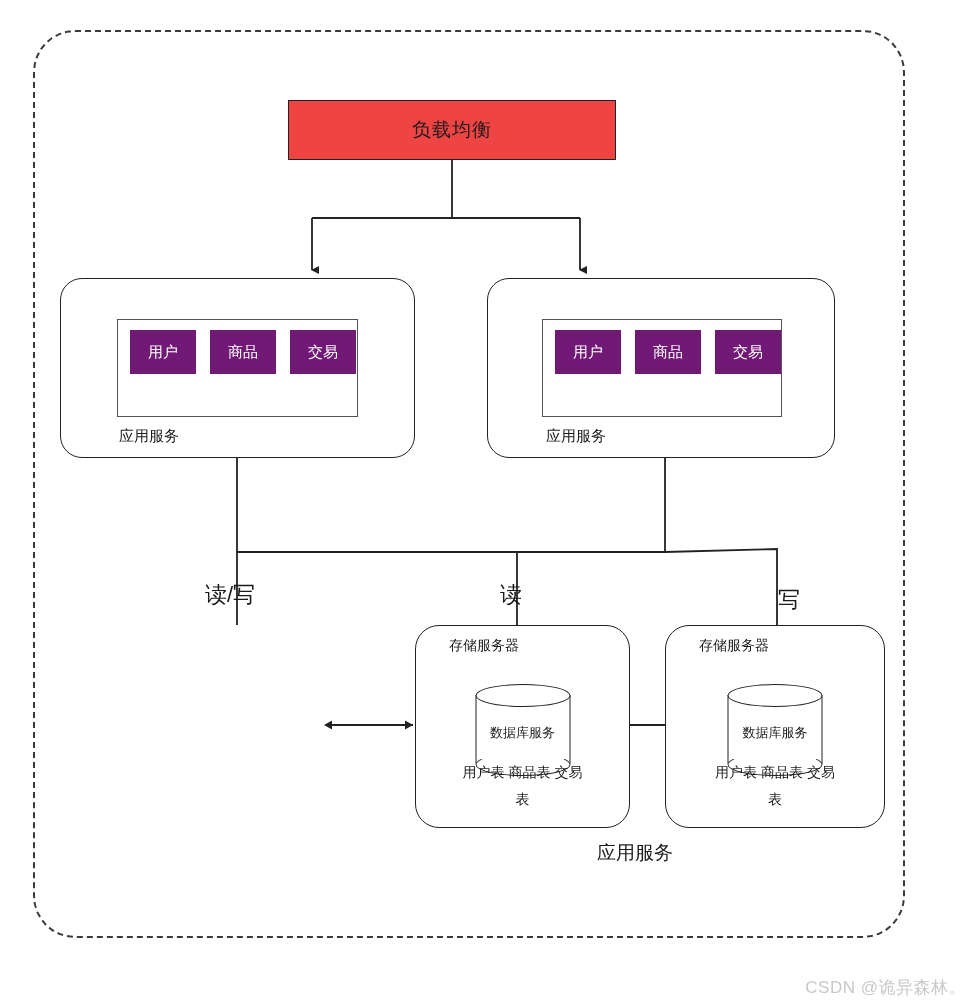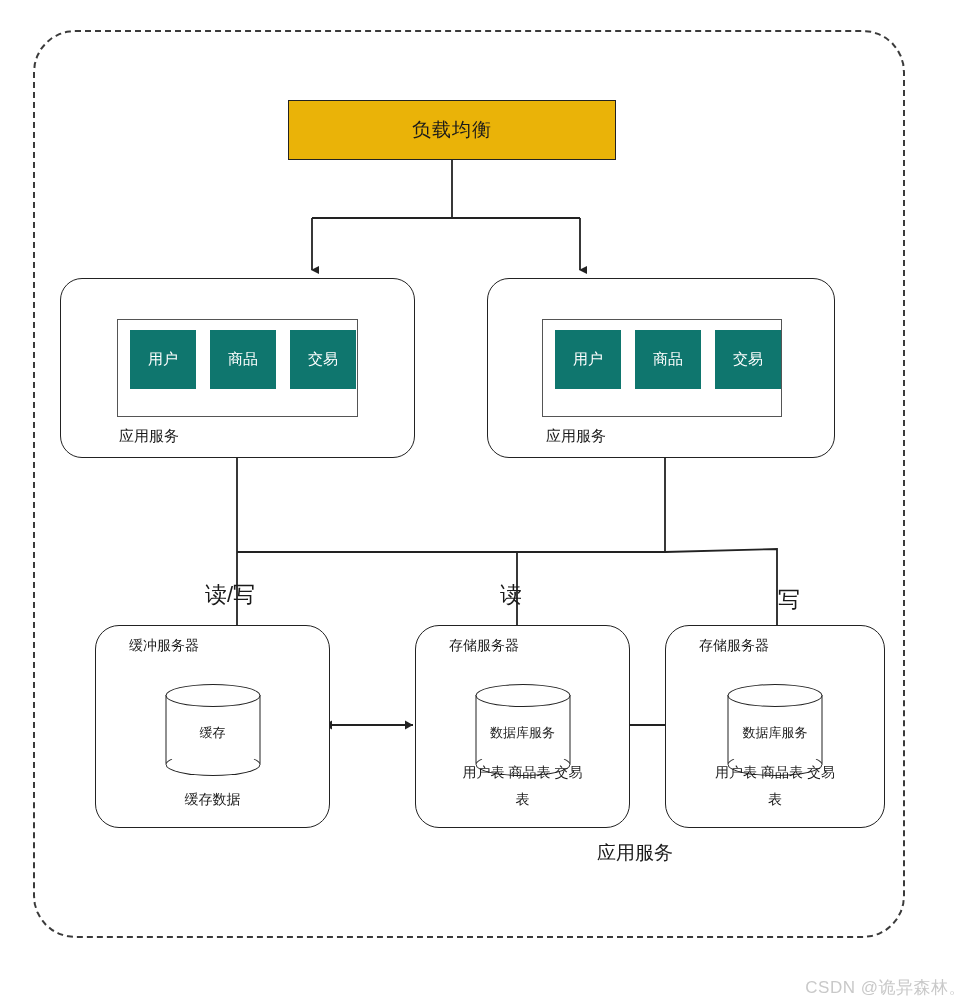--- a/index.html
+++ b/index.html
@@ -46,21 +46,21 @@
     position: absolute;
     left: 288px;
     top: 100px;
     width: 328px;
     height: 60px;
     border: 1.6px solid #222;
     box-sizing: border-box;
     display: flex;
     align-items: center;
     justify-content: center;
-    background: #eab308;
+    background: #ef4444;
   }
   .lb-box .title {
     font-size: 19px;
     letter-spacing: 1px;
   }
 
   
   .app-box {
     position: absolute;
     top: 278px;
@@ -83,25 +83,25 @@
     border: 1.6px solid #555;
     box-sizing: border-box;
     display: flex;
     align-items: flex-start;
     gap: 14px;
     padding: 10px 0 0 12px;
   }
   .app-box.right .chip-frame { left: 54px; right: 52px; }
 
   .chip {
-    background: #0f766e;
+    background: #701a75;
     color: #ffffff;
     font-size: 15px;
     min-width: 66px;
-    height: 59px;
+    height: 44px;
     display: flex;
     align-items: center;
     justify-content: center;
     padding: 0 8px;
     box-sizing: border-box;
   }
   .app-caption {
     position: absolute;
     left: 58px;
     top: 148px;
@@ -281,30 +281,20 @@
       <div class="chip">商品</div>
       <div class="chip">交易</div>
     </div>
     <div class="app-caption">应用服务</div>
   </div>
 
   <div class="edge-label" style="left:205px; top:580px;">读/写</div>
   <div class="edge-label" style="left:500px; top:580px;">读</div>
   <div class="edge-label" style="left:778px; top:585px;">写</div>
 
-  <div class="server-box cache">
-    <div class="server-title">缓冲服务器</div>
-    <div class="cyl">
-      <div class="body"></div>
-      <div class="bottom-ellipse"></div>
-      <div class="top-ellipse"></div>
-      <div class="cyl-label">缓存</div>
-    </div>
-    <div class="server-caption">缓存数据</div>
-  </div>
 
   <div class="server-box store-a">
     <div class="server-title">存储服务器</div>
     <div class="cyl">
       <div class="body"></div>
       <div class="bottom-ellipse"></div>
       <div class="top-ellipse"></div>
       <div class="cyl-label">数据库服务</div>
     </div>
     <div class="server-caption">用户表 商品表 交易表</div>

